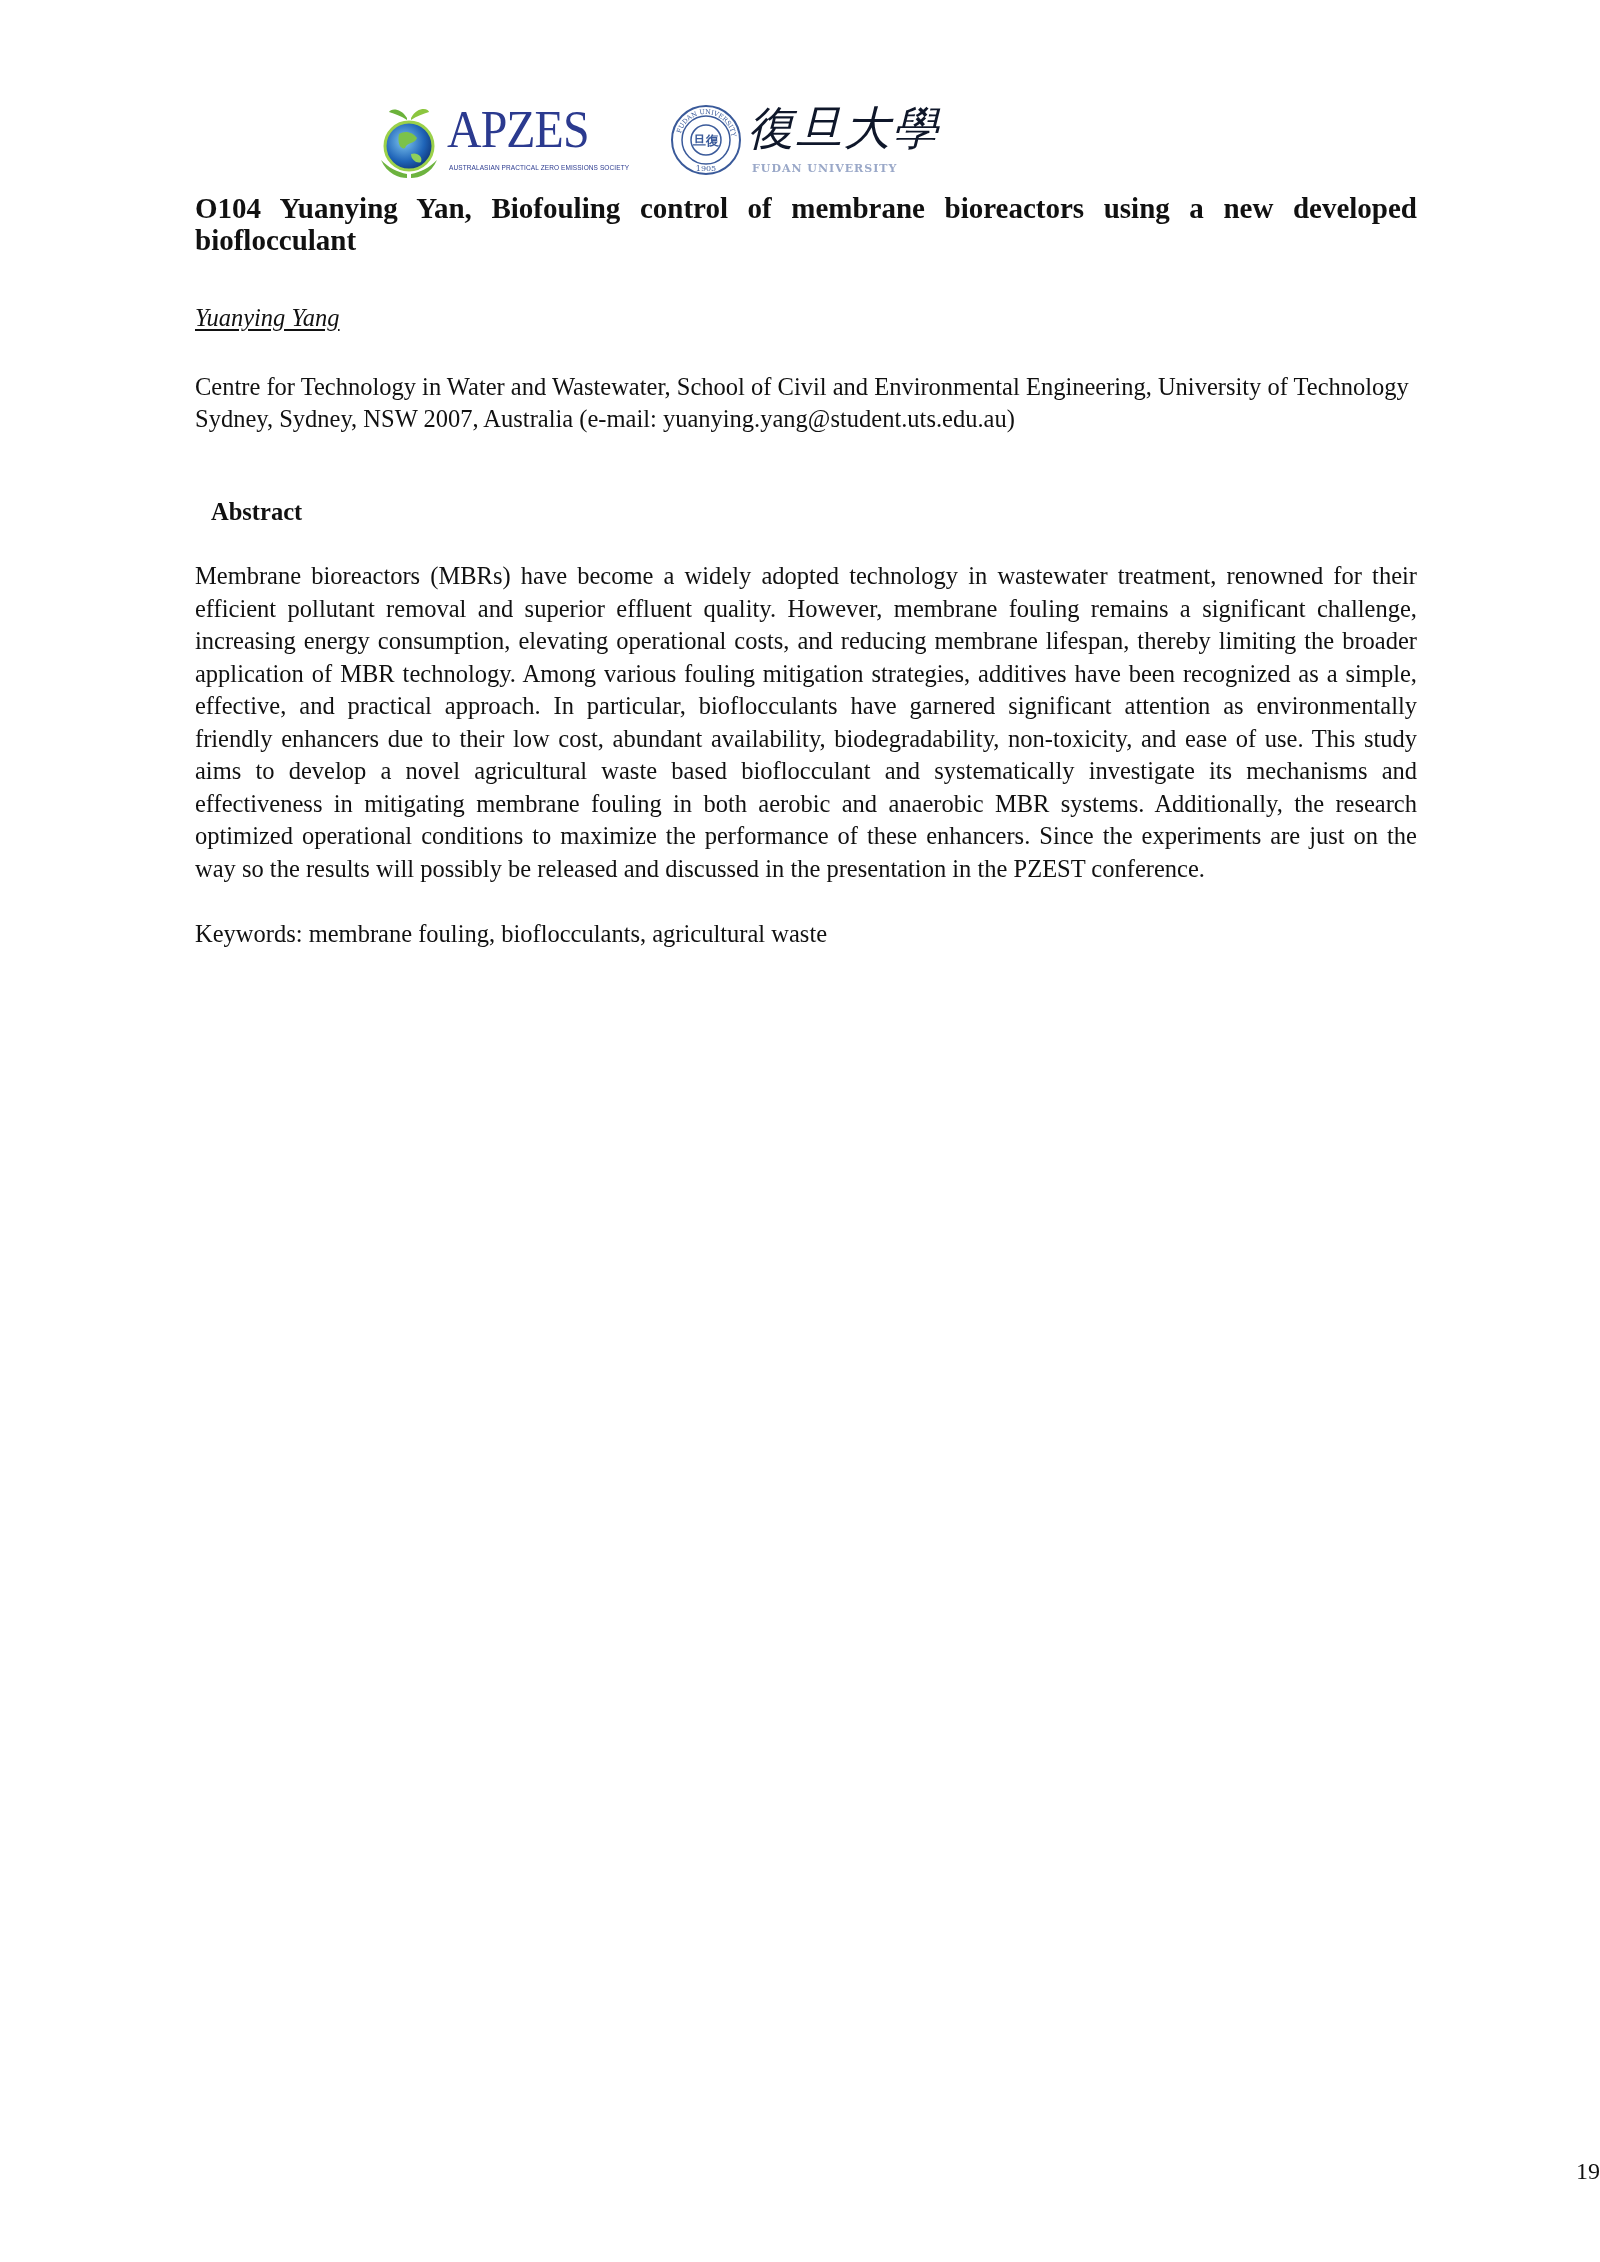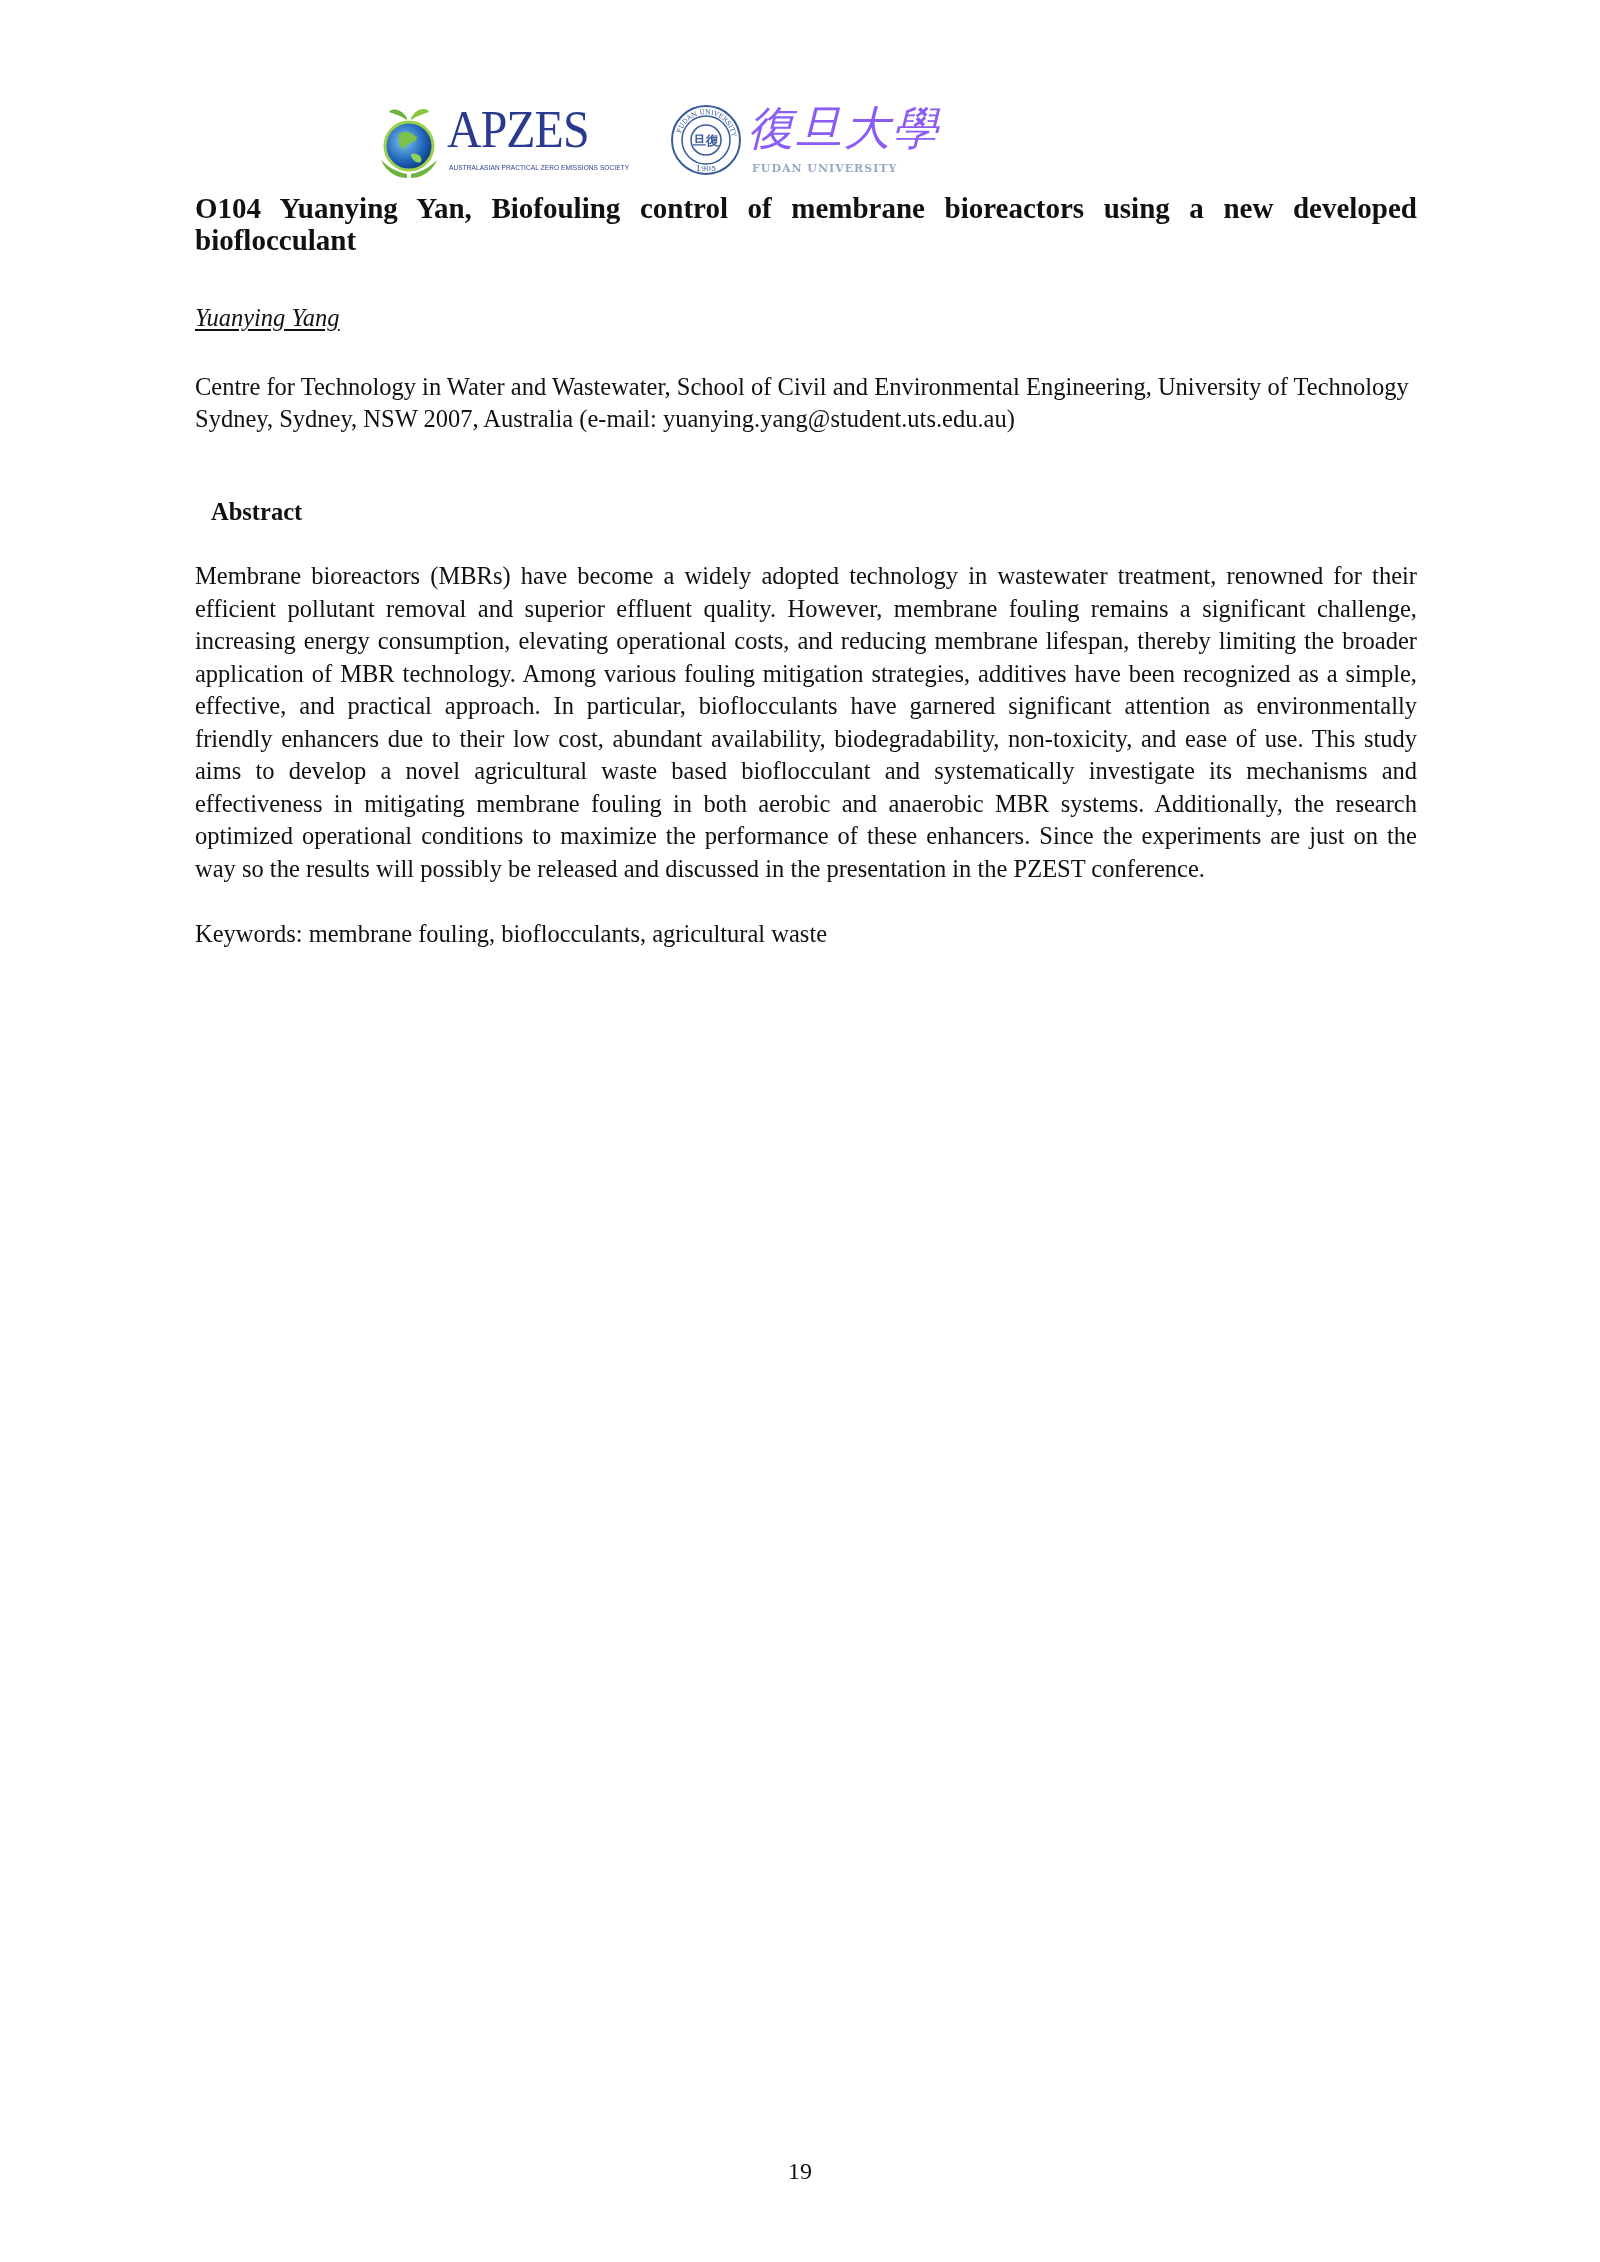--- a/index.html
+++ b/index.html
@@ -47,21 +47,21 @@
       font-family: "Liberation Sans", sans-serif;
       font-size: 6.5px; color: #2b3a8f; white-space: nowrap;
       letter-spacing: 0.1px;
     }
 
     .fudan-seal { position: absolute; left: 0; top: 6px; width: 72px; height: 72px; }
     .fudan-chars {
       position: absolute; left: 78px; top: 2px;
       font-family: "DejaVu Serif", serif;
       font-size: 46px; line-height: 56px;
-      color: #8b5cf6; font-style: italic; letter-spacing: 2px; white-space: nowrap;
+      color: #0f172a; font-style: italic; letter-spacing: 2px; white-space: nowrap;
     }
     .fudan-en {
       position: absolute; left: 82px; top: 64px;
       font-family: "DejaVu Serif", serif;
       font-size: 11px; font-weight: bold; letter-spacing: 1px;
       color: #9aa8c8; white-space: nowrap;
     }
 
     .uts-mark { position: absolute; left: 0; top: 8px; width: 46px; height: 52px; }
     .uts-word {
@@ -119,21 +119,21 @@
     .keywords {
       margin: 33px 0 0 0;
     }
     .keywords .kw-label { font-weight: normal; }
 
     .page-number {
       position: absolute;
       top: 2156px;
       left: 0;
       width: 1600px;
-      text-align: center;
+      text-align: right;
       font-size: 24px;
       line-height: 30px;
     }
   </style>
 </head>
 <body>
 
 <div class="page">
 
   <div class="logos">

